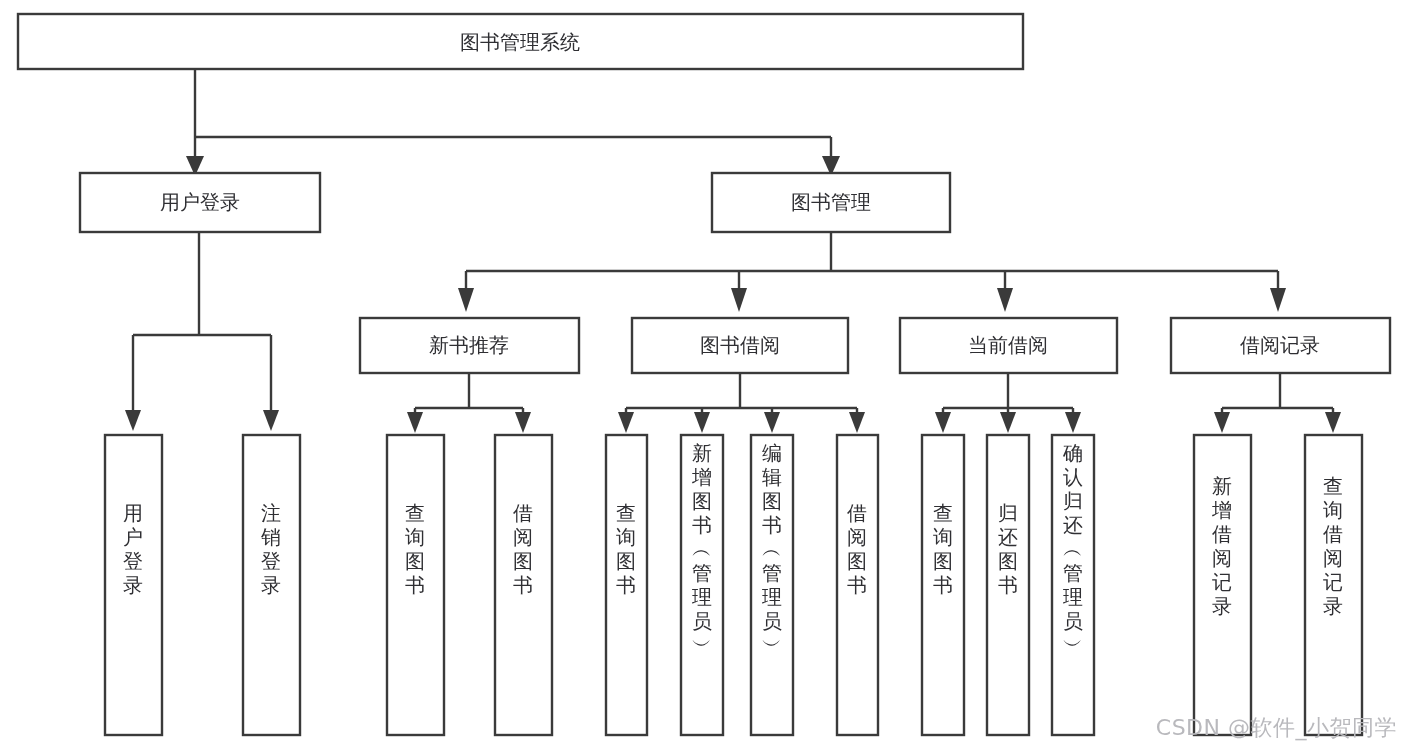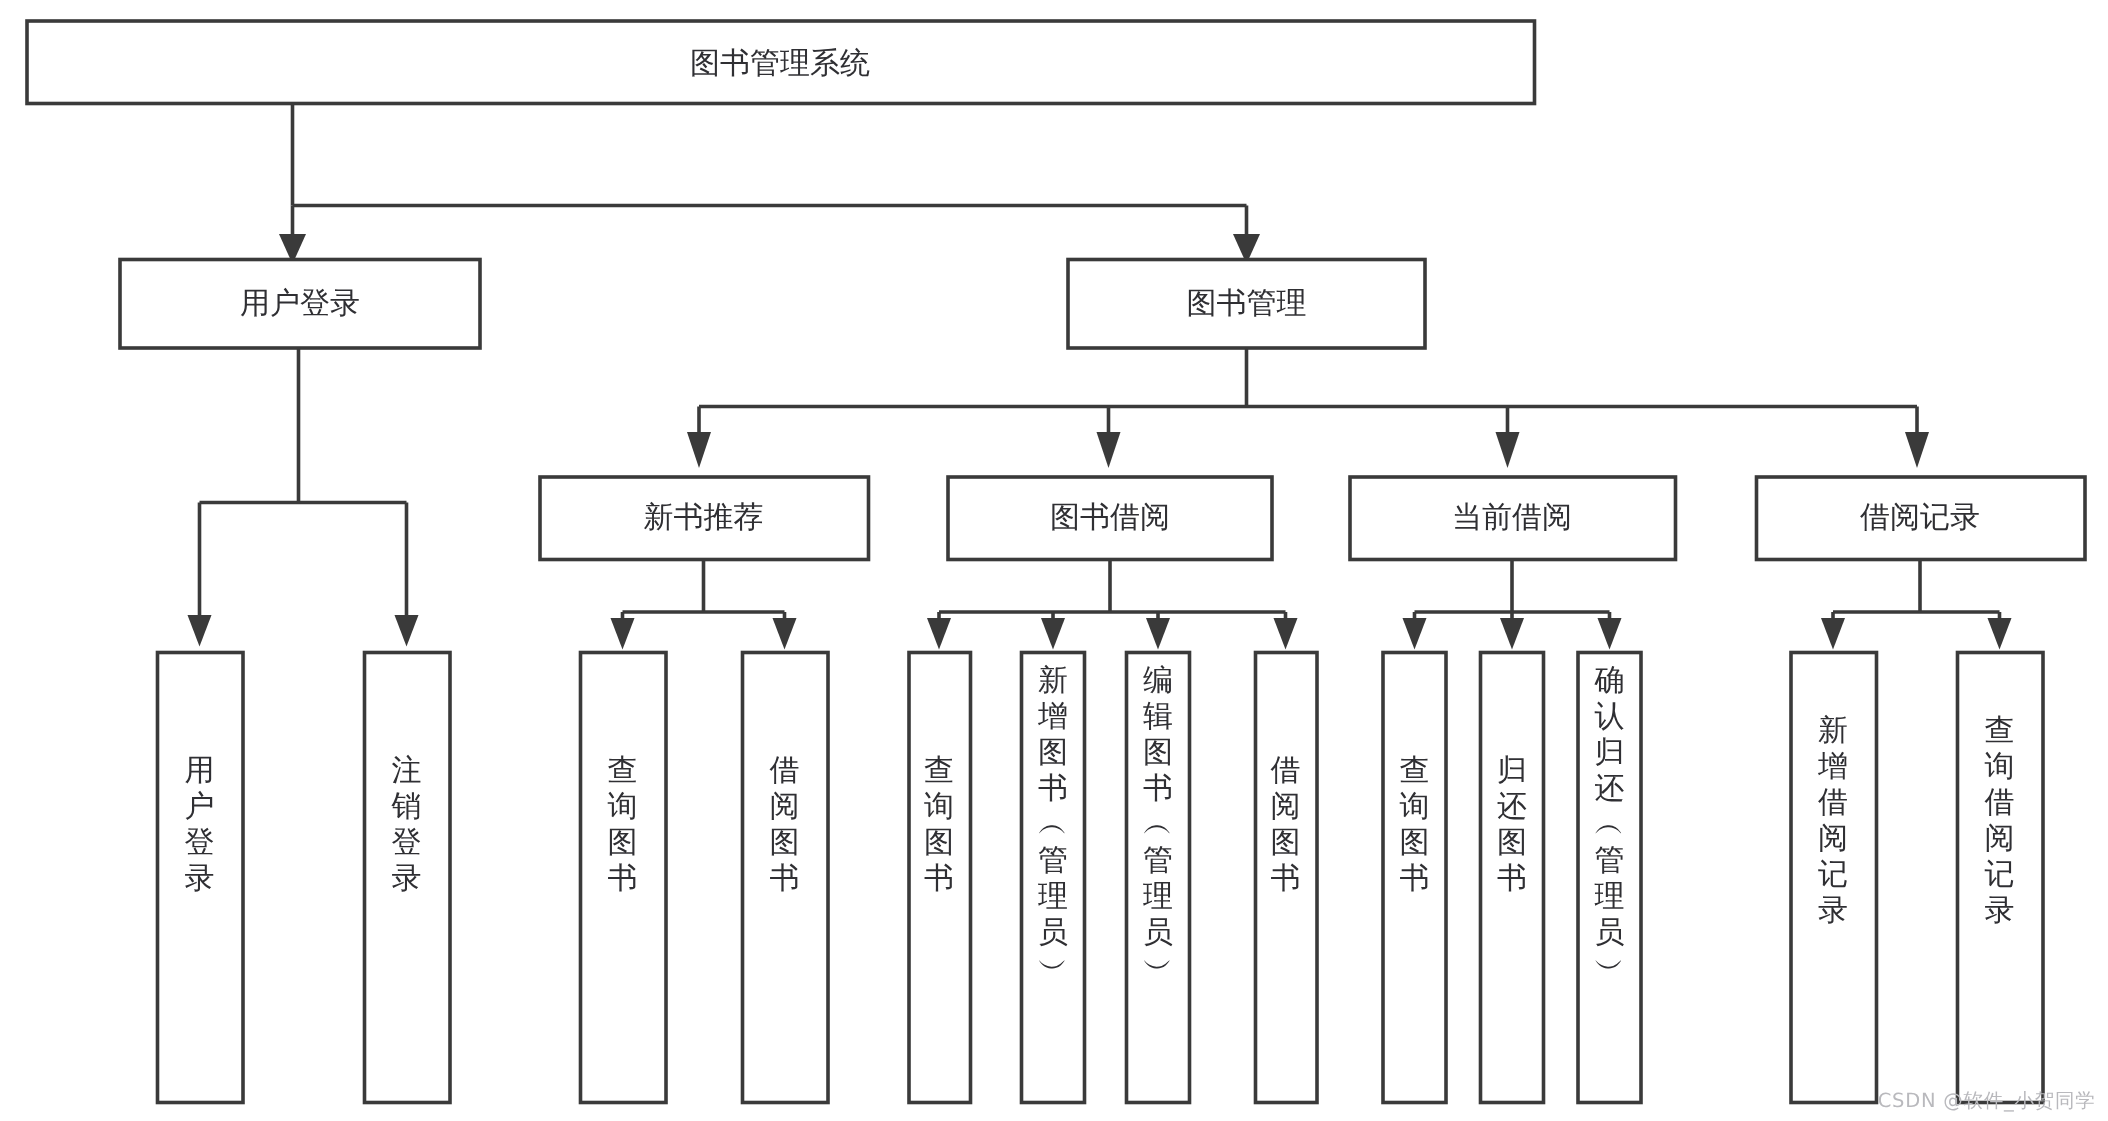--- a/index.html
+++ b/index.html
@@ -18,21 +18,21 @@
     text-anchor:middle;dominant-baseline:middle;
   }
   .node-label-v{
     font-family:"DejaVu Sans","Liberation Sans",sans-serif;
     fill:#2f2f33;font-size:20px;
     text-anchor:middle;
   }
   .watermark{
     position:absolute;right:8px;bottom:4px;
     font-family:"DejaVu Sans","Liberation Sans",sans-serif;
-    font-size:13px;color:#b9b9bd;white-space:nowrap;
+    font-size:22px;color:#b9b9bd;white-space:nowrap;
     letter-spacing:.5px;pointer-events:none;
   }
 </style>
 </head>
 <body>
 
 <svg id="canvas" viewBox="0 0 1405 747">
 
   <g>
 

